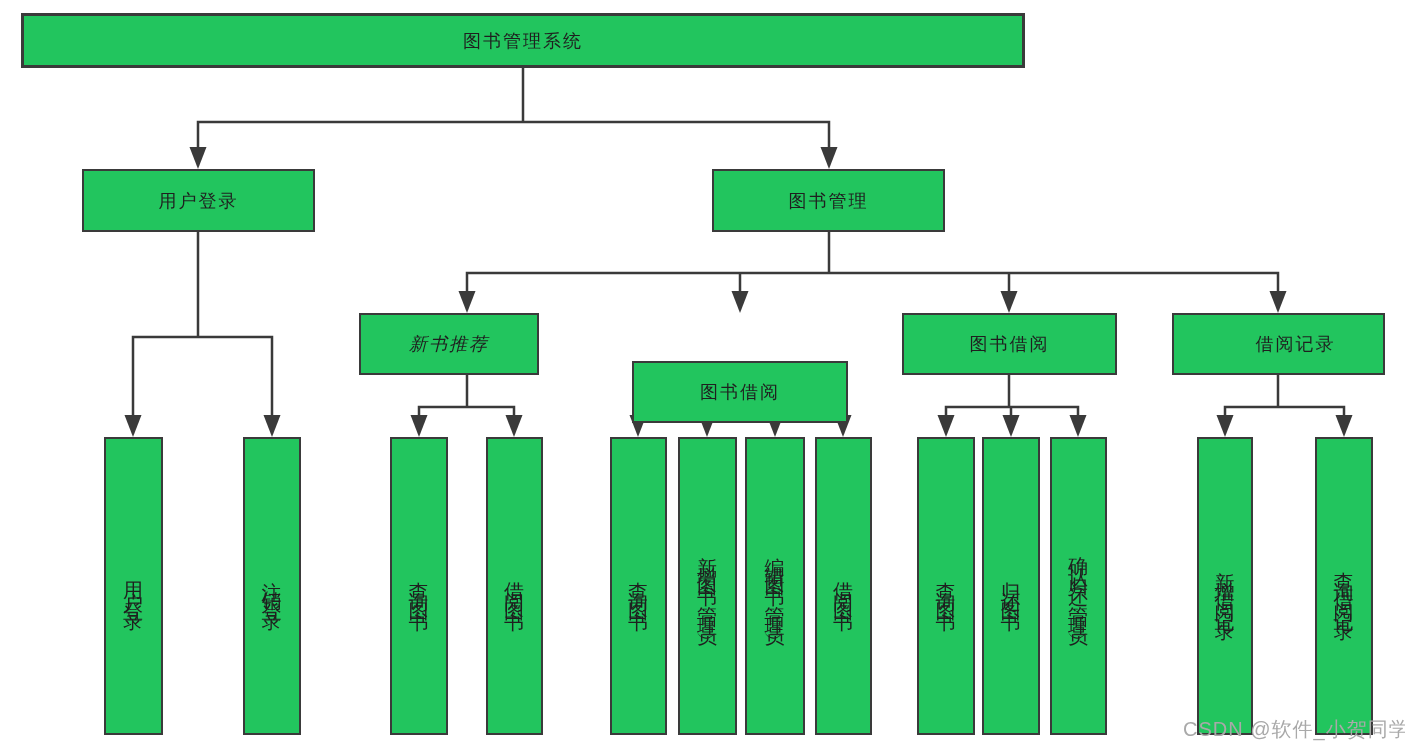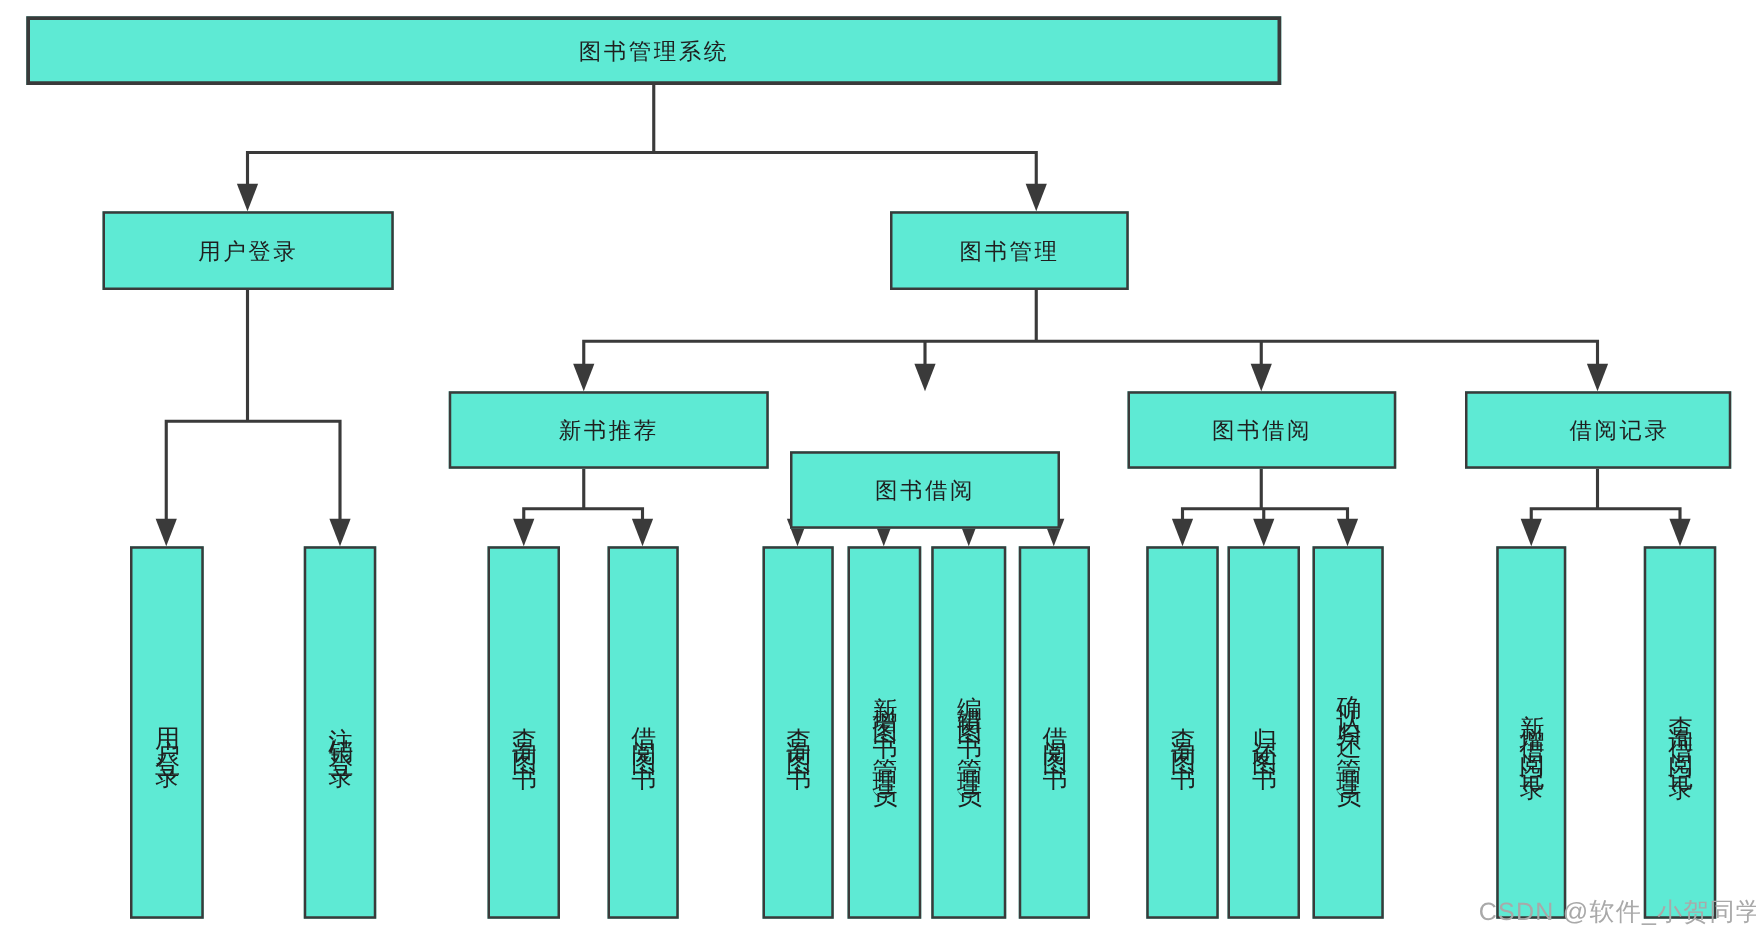--- a/index.html
+++ b/index.html
@@ -12,21 +12,21 @@
     overflow: hidden;
   }
   .connectors {
     position: absolute;
     left: 0; top: 0;
     width: 1405px; height: 747px;
   }
   .box {
     position: absolute;
     box-sizing: border-box;
-    background: #5eead4;
+    background: #22c55e;
     border: 2.5px solid #3a3a3a;
     display: flex;
     align-items: center;
     justify-content: center;
     color: #1f1f1f;
     z-index: 2;
   }
   .box.root { border-width: 3px; }
   .box.h span {
     font-size: 18px;
@@ -37,22 +37,22 @@
     writing-mode: vertical-rl;
     text-orientation: mixed;
     font-size: 20px;
     line-height: 1;
     letter-spacing: 10px;
     white-space: nowrap;
   }
   
   #n-root            { left: 21px;   top: 13px;  width: 1004px; height: 55px; }
   #n-user-login      { left: 82px;   top: 169px; width: 233px;  height: 63px; }
-  #n-book-mgmt       { left: 712px;  top: 169px; width: 191px;  height: 63px; }
-  #n-new-book-rec    { left: 359px;  top: 313px; width: 256px;  height: 62px; }
+  #n-book-mgmt       { left: 712px;  top: 169px; width: 233px;  height: 63px; }
+  #n-new-book-rec    { left: 359px;  top: 313px; width: 180px;  height: 62px; font-style: italic; }
   #n-book-borrow     { left: 632px;  top: 313px; width: 216px;  height: 62px; margin-top: 48px; }
   #n-current-borrow  { left: 902px;  top: 313px; width: 215px;  height: 62px; }
   #n-borrow-record   { left: 1172px; top: 313px; width: 213px;  height: 62px; padding-left: 34px; }
   #n-ul-user-login   { left: 104px;  top: 437px; width: 59px;   height: 298px; }
   #n-ul-logout       { left: 243px;  top: 437px; width: 58px;   height: 298px; }
   #n-nb-query-book   { left: 390px;  top: 437px; width: 58px;   height: 298px; }
   #n-nb-borrow-book  { left: 486px;  top: 437px; width: 57px;   height: 298px; }
   #n-bb-query-book   { left: 610px;  top: 437px; width: 57px;   height: 298px; }
   #n-bb-add-book     { left: 678px;  top: 437px; width: 59px;   height: 298px; }
   #n-bb-edit-book    { left: 745px;  top: 437px; width: 60px;   height: 298px; }

